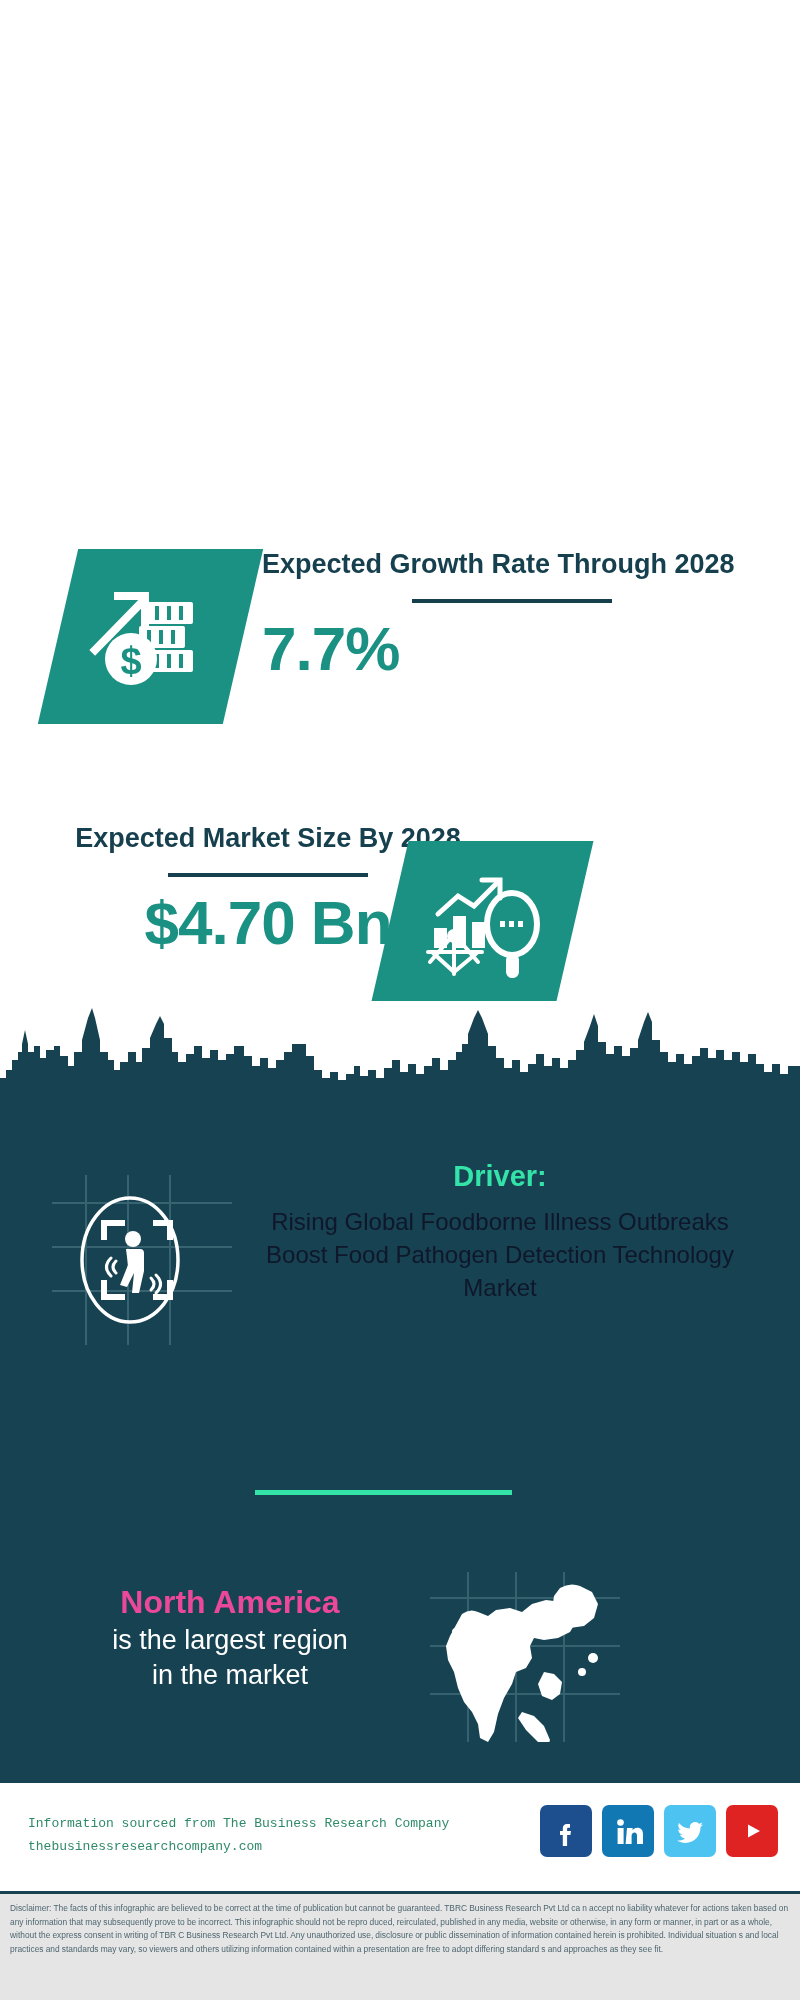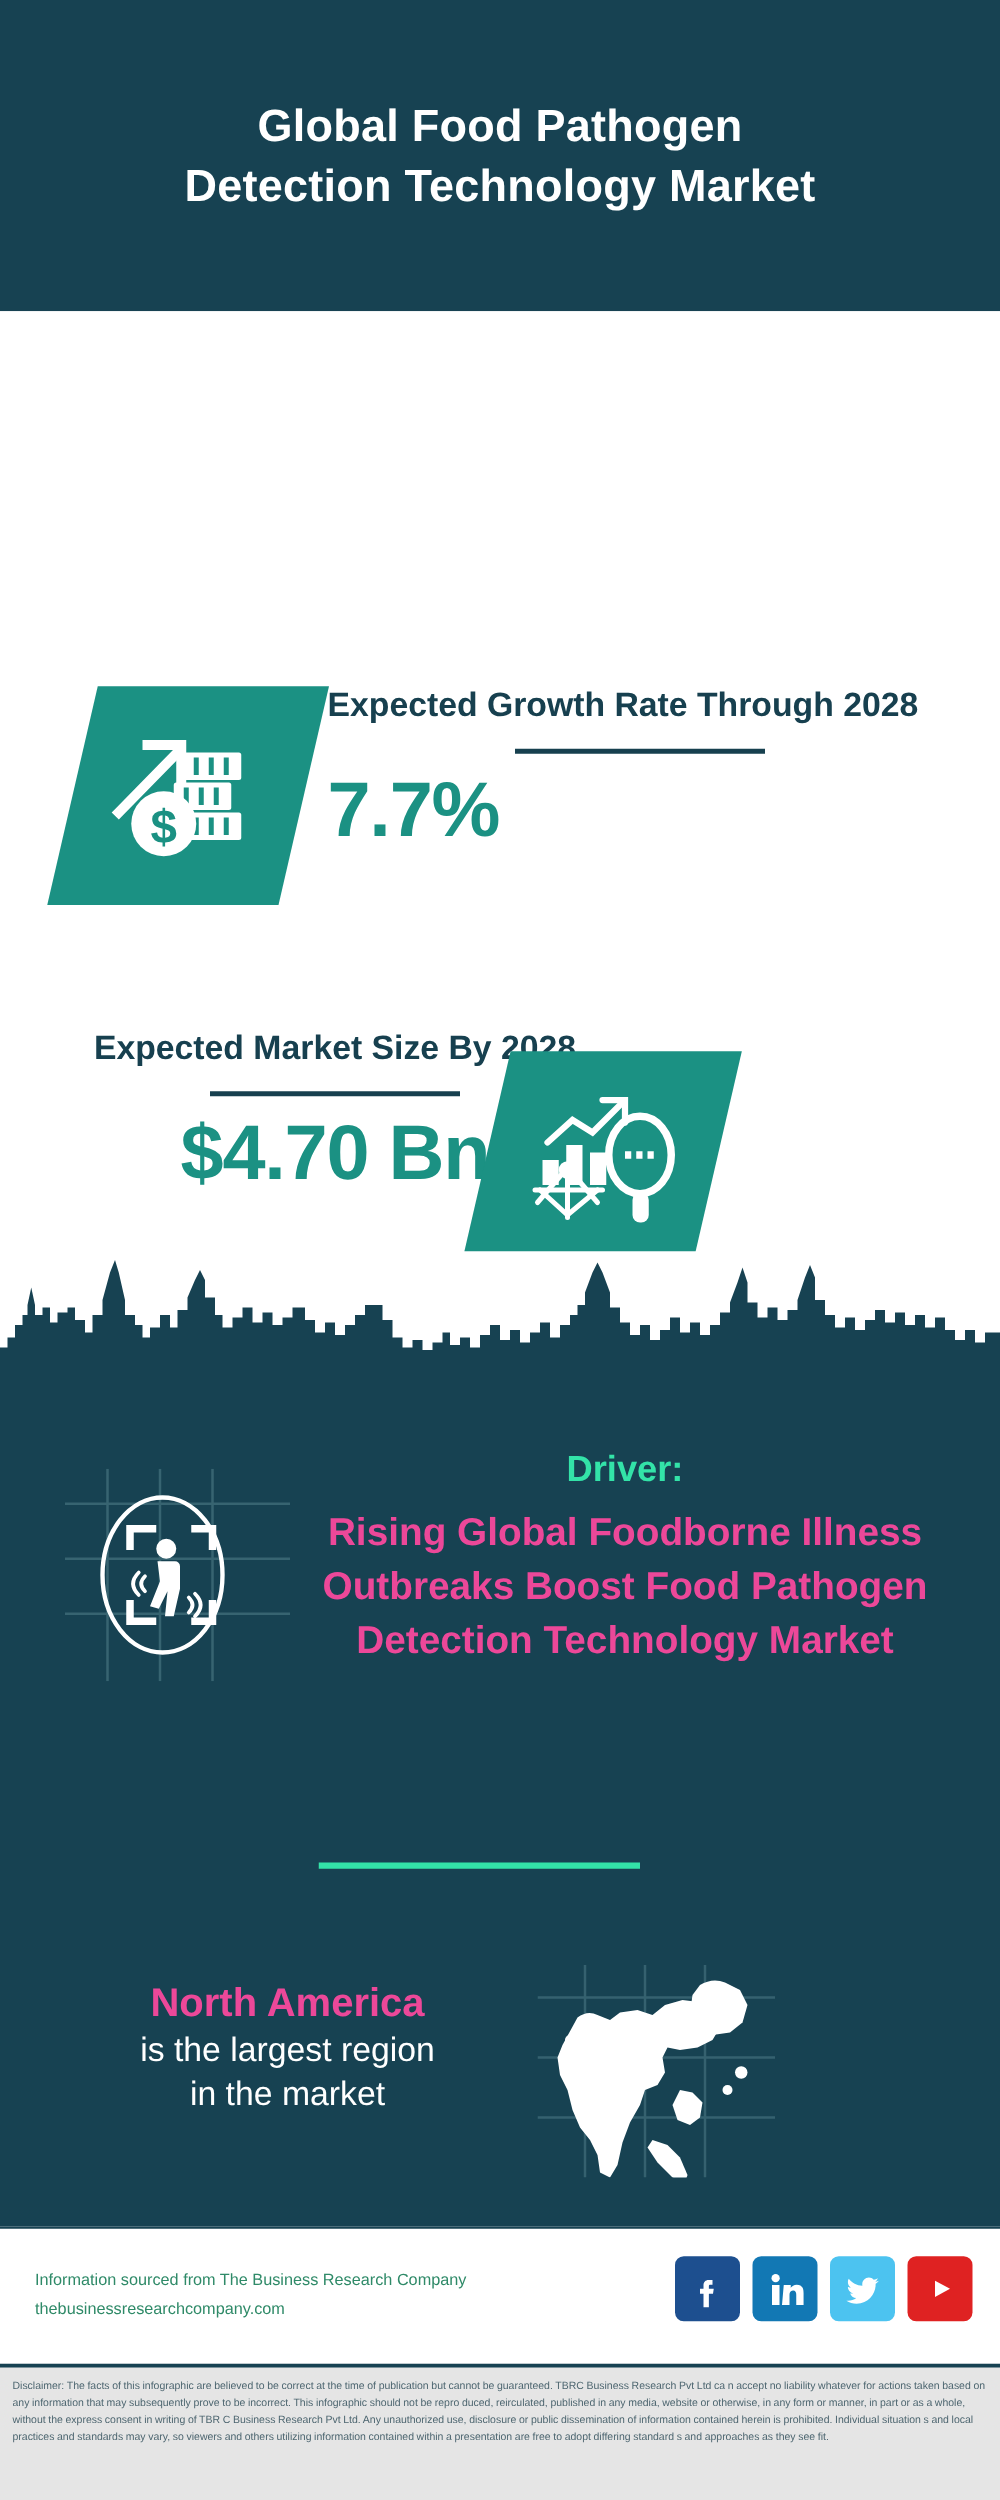--- a/index.html
+++ b/index.html
@@ -123,23 +123,23 @@
     width: 500px;
     text-align: center;
   }
   .driver-heading {
     color: #33e3a8;
     font-size: 29px;
     font-weight: bold;
     margin-bottom: 12px;
   }
   .driver-body {
-    color: #ec4899;
-    font-size: 31px;
-    font-weight: bold;
+    color: #0f172a;
+    font-size: 24px;
+    font-weight: normal;
     line-height: 1.38;
   }
 
   .green-divider {
     position: absolute;
     left: 255px; top: 1490px;
     width: 257px; height: 5px;
     background: #33e3a8;
   }
 
@@ -168,20 +168,21 @@
     width: 190px; height: 170px;
   }
 
   
   .footer {
     position: absolute;
     left: 0; top: 1781px;
     width: 800px; height: 110px;
     background: #ffffff;
     border-top: 2px solid #174252;
+    font-family: Liberation Mono, monospace;
   }
   .footer-source {
     position: absolute;
     left: 28px; top: 30px;
     color: #2f8a68;
     font-size: 13px;
     line-height: 1.75;
   }
   .social-row {
     position: absolute;
@@ -215,23 +216,20 @@
     line-height: 1.62;
     text-align: left;
     word-spacing: -0.2px;
   }
 </style>
 </head>
 <body>
 
 <div class="page">
 
-  <div class="header">
-    <div class="header-title">Global Food Pathogen Detection Technology Market</div>
-  </div>
 
   <div class="stats">
 
     <div class="plate growth-plate">
       <div class="plate-inner">
         <svg width="132" height="126" viewBox="0 0 132 126">
           <g fill="none" stroke="#ffffff" stroke-width="8" stroke-linecap="square">
             <path d="M10 76 L56 29"></path>
             <path d="M33 22 L60 22 L60 49"></path>
           </g>

